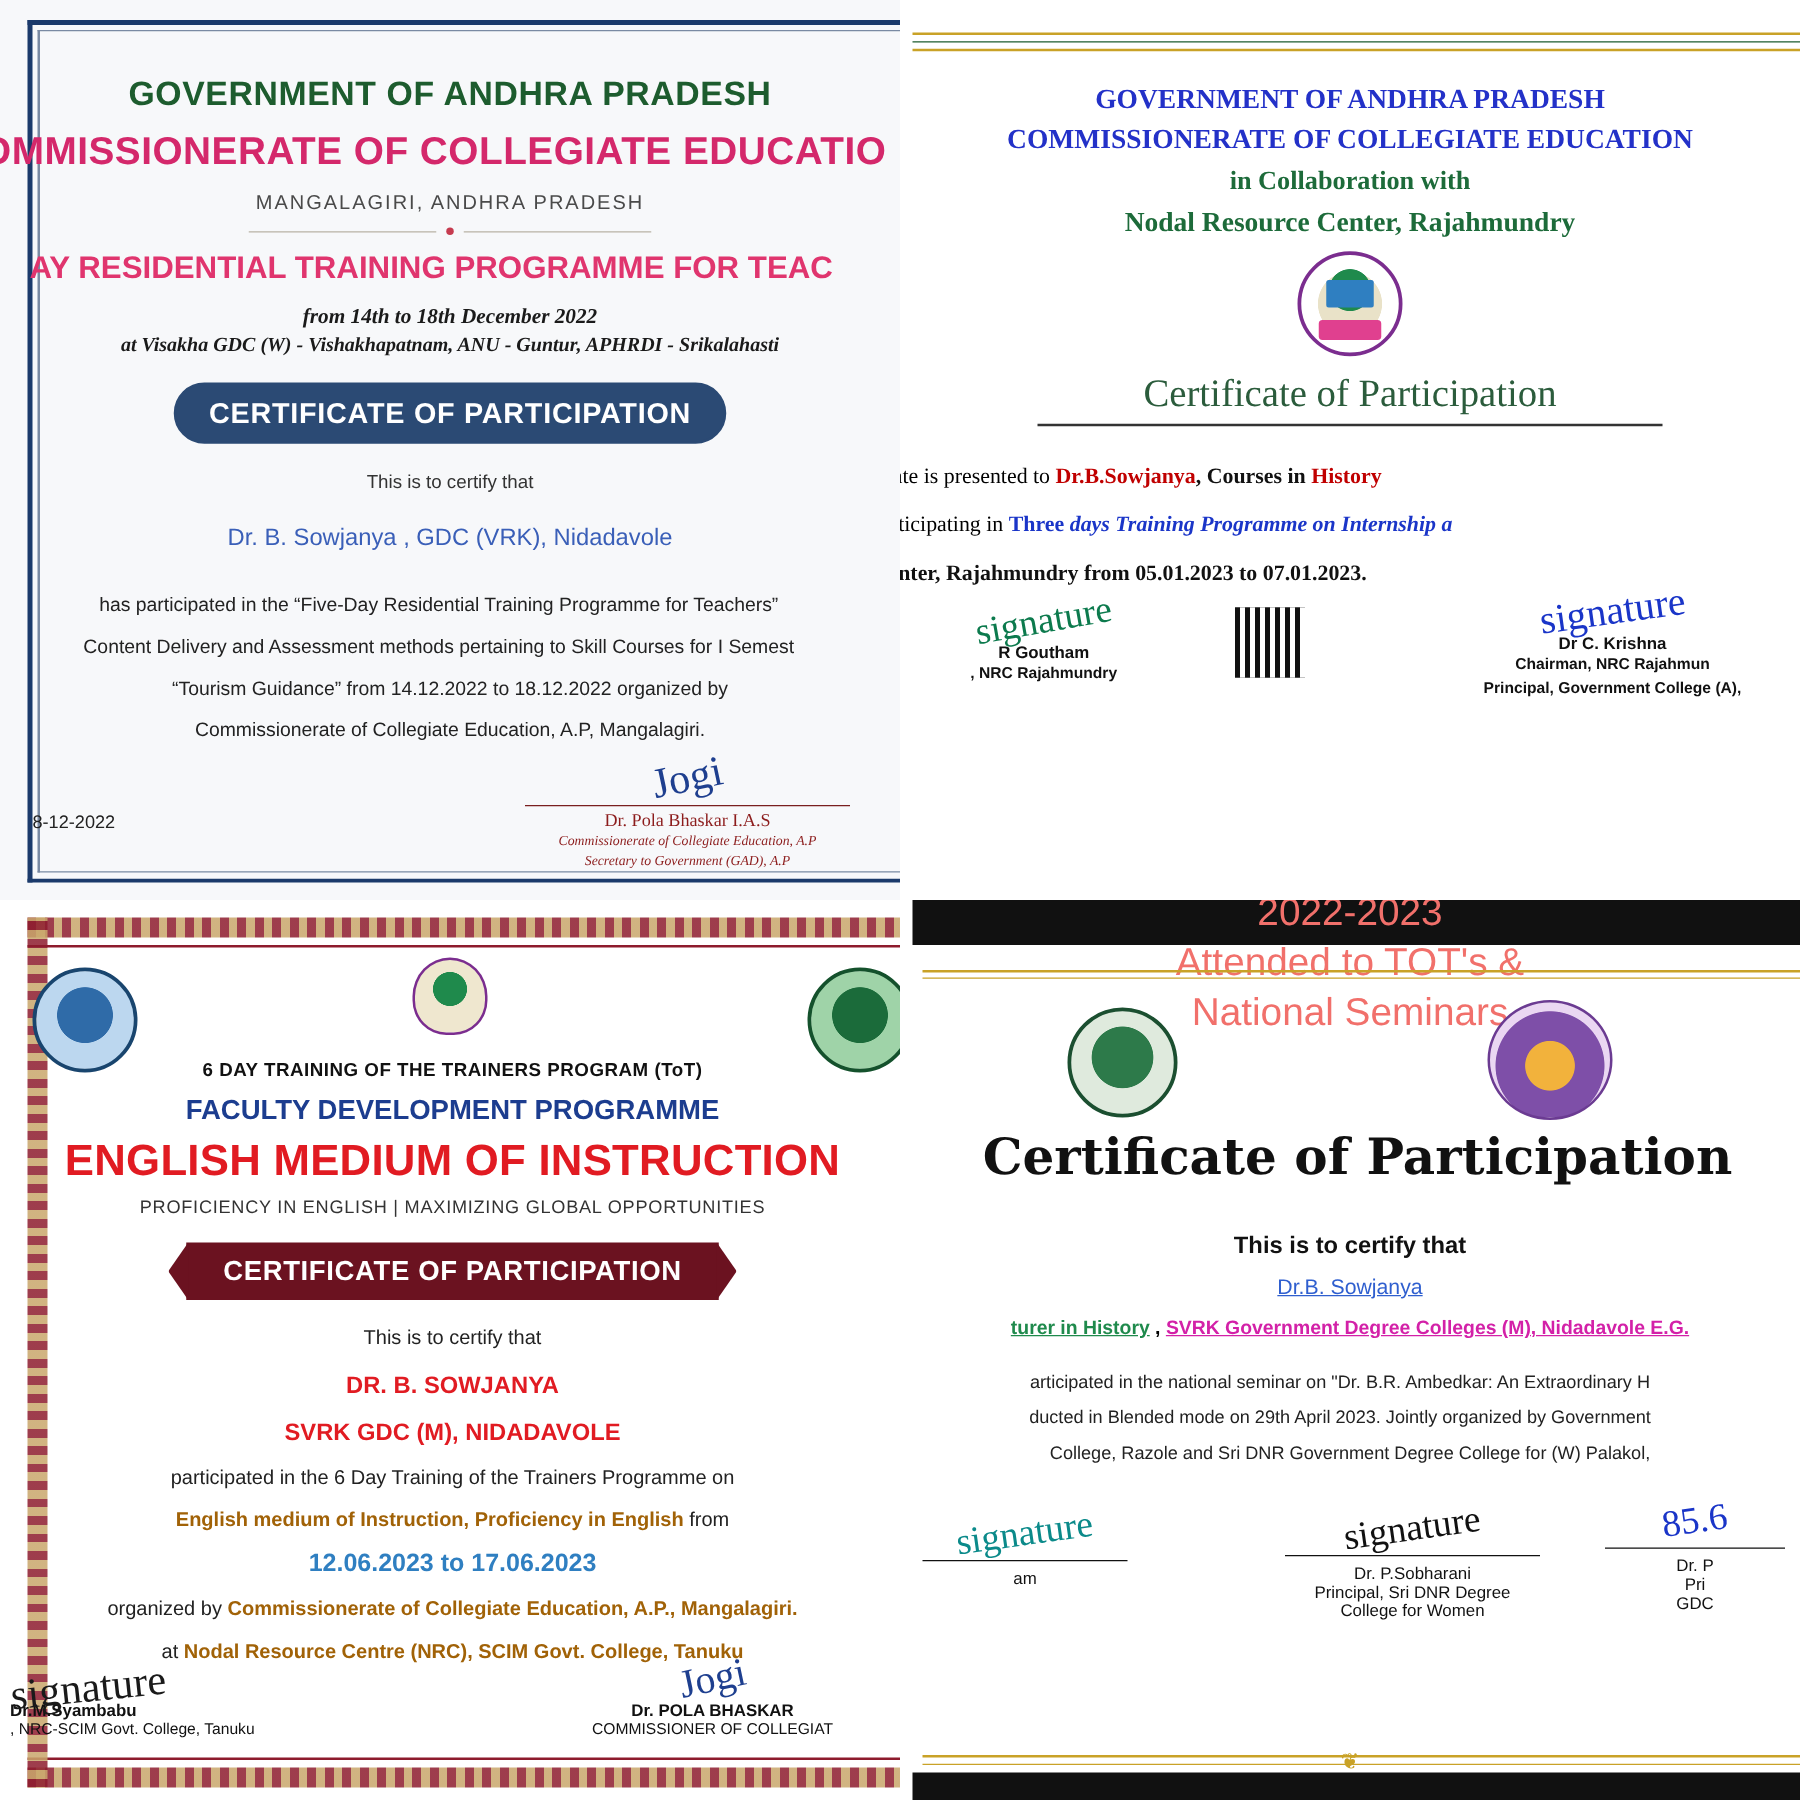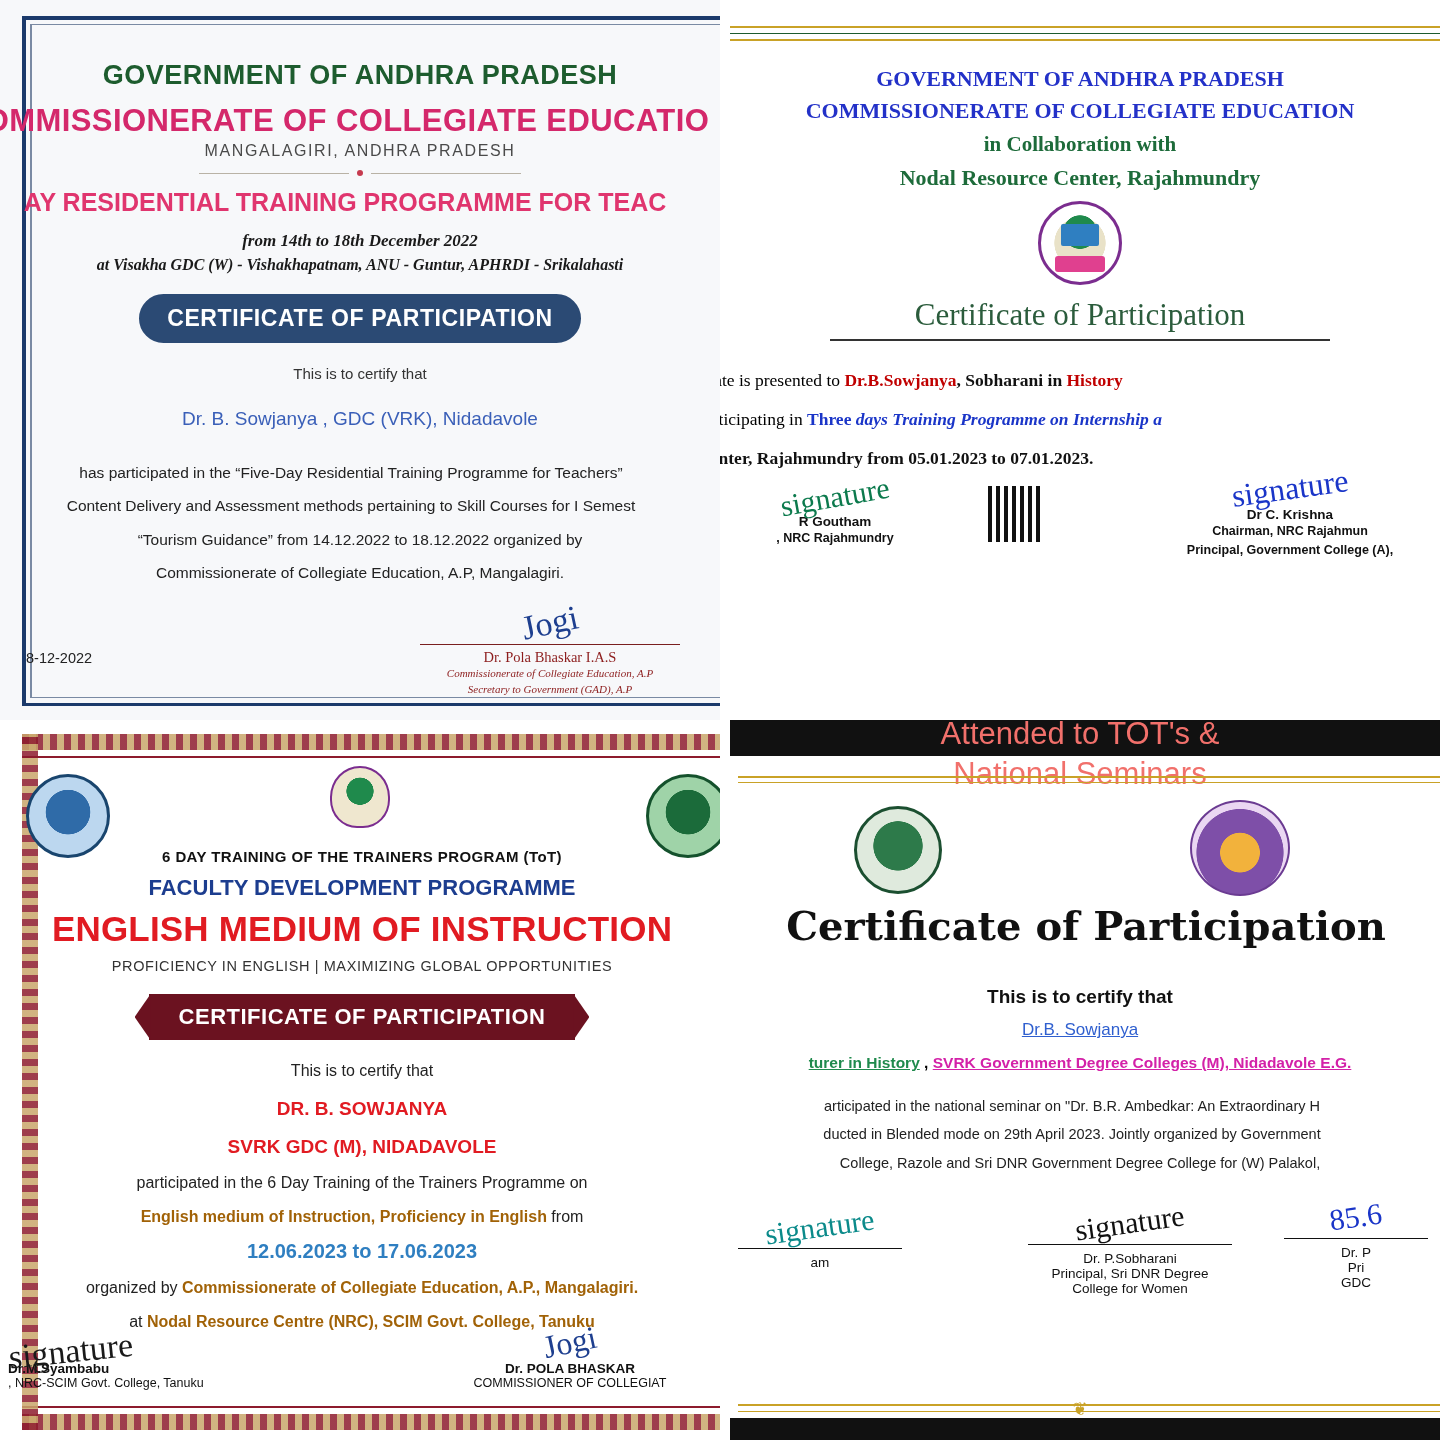--- a/index.html
+++ b/index.html
@@ -19,21 +19,21 @@
 
   
   .c1 { background:#f7f8fa; }
   .c1 .frame-outer { position:absolute; inset:16px 0 14px 22px; border-top:4px solid #1b3a6b; border-bottom:3px solid #1b3a6b; }
   .c1 .frame-inner { position:absolute; inset:24px 0 22px 30px; border-top:1.5px solid #7a8aa3; border-bottom:1.5px solid #7a8aa3; }
   .c1 .left-rule { position:absolute; left:22px; top:16px; bottom:14px; width:4px; background:#1b3a6b; }
   .c1 .left-rule2 { position:absolute; left:30px; top:24px; bottom:22px; width:1.5px; background:#7a8aa3; }
   .c1 .body { position:absolute; left:0; right:0; top:60px; text-align:center; }
   .c1 .gov { font-size:27px; font-weight:bold; color:#1d5c2e; letter-spacing:.5px; }
   .c1 .comm { font-size:31px; font-weight:bold; color:#d4286b; letter-spacing:.4px; margin-top:12px; margin-left:-26px; }
-  .c1 .place { font-size:16px; color:#4a4a4a; letter-spacing:1.6px; margin-top:3px; }
+  .c1 .place { font-size:16px; color:#4a4a4a; letter-spacing:1.6px; margin-top:15px; }
   .c1 .divider { display:flex; align-items:center; justify-content:center; gap:8px; margin-top:10px; }
   .c1 .divider .ln { height:1px; width:150px; background:#b9b2a5; }
   .c1 .divider .dot { width:6px; height:6px; background:#c63b4f; border-radius:50%; }
   .c1 .prog { font-size:25px; font-weight:bold; color:#e0356e; margin-top:12px; margin-left:-30px; }
   .c1 .dates { font-size:17px; font-style:italic; font-weight:bold; color:#1a1a1a; margin-top:14px; font-family:"Liberation Serif", serif; }
   .c1 .venue { font-size:16px; font-style:italic; font-weight:bold; color:#1a1a1a; margin-top:5px; font-family:"Liberation Serif", serif; }
   .c1 .badge { display:inline-block; margin-top:20px; padding:9px 26px; border:2px solid #2b4a74; border-radius:26px; background:#2b4a74; color:#fff; font-size:23px; font-weight:bold; letter-spacing:.6px; }
   .c1 .cert { font-size:15px; color:#333; margin-top:22px; }
   .c1 .name { font-size:19px; color:#3a5fb8; margin-top:26px; }
   .c1 .para { font-size:15.5px; color:#222; margin-top:26px; line-height:2.15; }
@@ -200,21 +200,21 @@
     <div class="body">
       <div class="l1">GOVERNMENT OF ANDHRA PRADESH</div>
       <div class="l2">COMMISSIONERATE OF COLLEGIATE EDUCATION</div>
       <div class="l3">in Collaboration with</div>
       <div class="l4">Nodal Resource Center, Rajahmundry</div>
       <div class="emblem"></div>
       <div class="certtitle">Certificate of Participation</div>
       <div class="titlerule"></div>
 
       <div class="p p1">
-        <span>tificate  is  presented  to  </span><span class="red">Dr.B.Sowjanya</span><span class="bk">, Sobharani  in  </span><span class="red">History</span>
+        <span>tificate  is  presented  to  </span><span class="red">Dr.B.Sowjanya</span><span class="bk">, Courses  in  </span><span class="red">History</span>
       </div>
       <div class="p">
         <span>r participating in </span><span class="blue">Three</span><span class="blueit"> days Training Programme on Internship a</span>
       </div>
       <div class="p">
         <span class="bk">e Center, Rajahmundry from </span><span class="bk">05.01.2023 to 07.01.2023</span><span class="bk">.</span>
       </div>
     </div>
 
     <div class="qr"></div>
@@ -270,20 +270,21 @@
         <div class="sc2">Jogi</div>
         <div class="snm">Dr. POLA BHASKAR</div>
         <div class="ssub">COMMISSIONER OF COLLEGIAT</div>
       </div>
     </div>
   </div>
 
   <div class="cell c4">
     <div class="blackbar"></div>
     <div class="hdr">
+      <div class="y">2022-2023</div>
       <div class="h2">Attended to TOT's &amp;</div>
       <div class="h3">National Seminars</div>
     </div>
     <div class="orn"></div>
     <div class="orn2"></div>
 
     <div class="logoL"></div>
     <div class="logoR"></div>
 
     <div class="title">Certificate of Participation</div>

